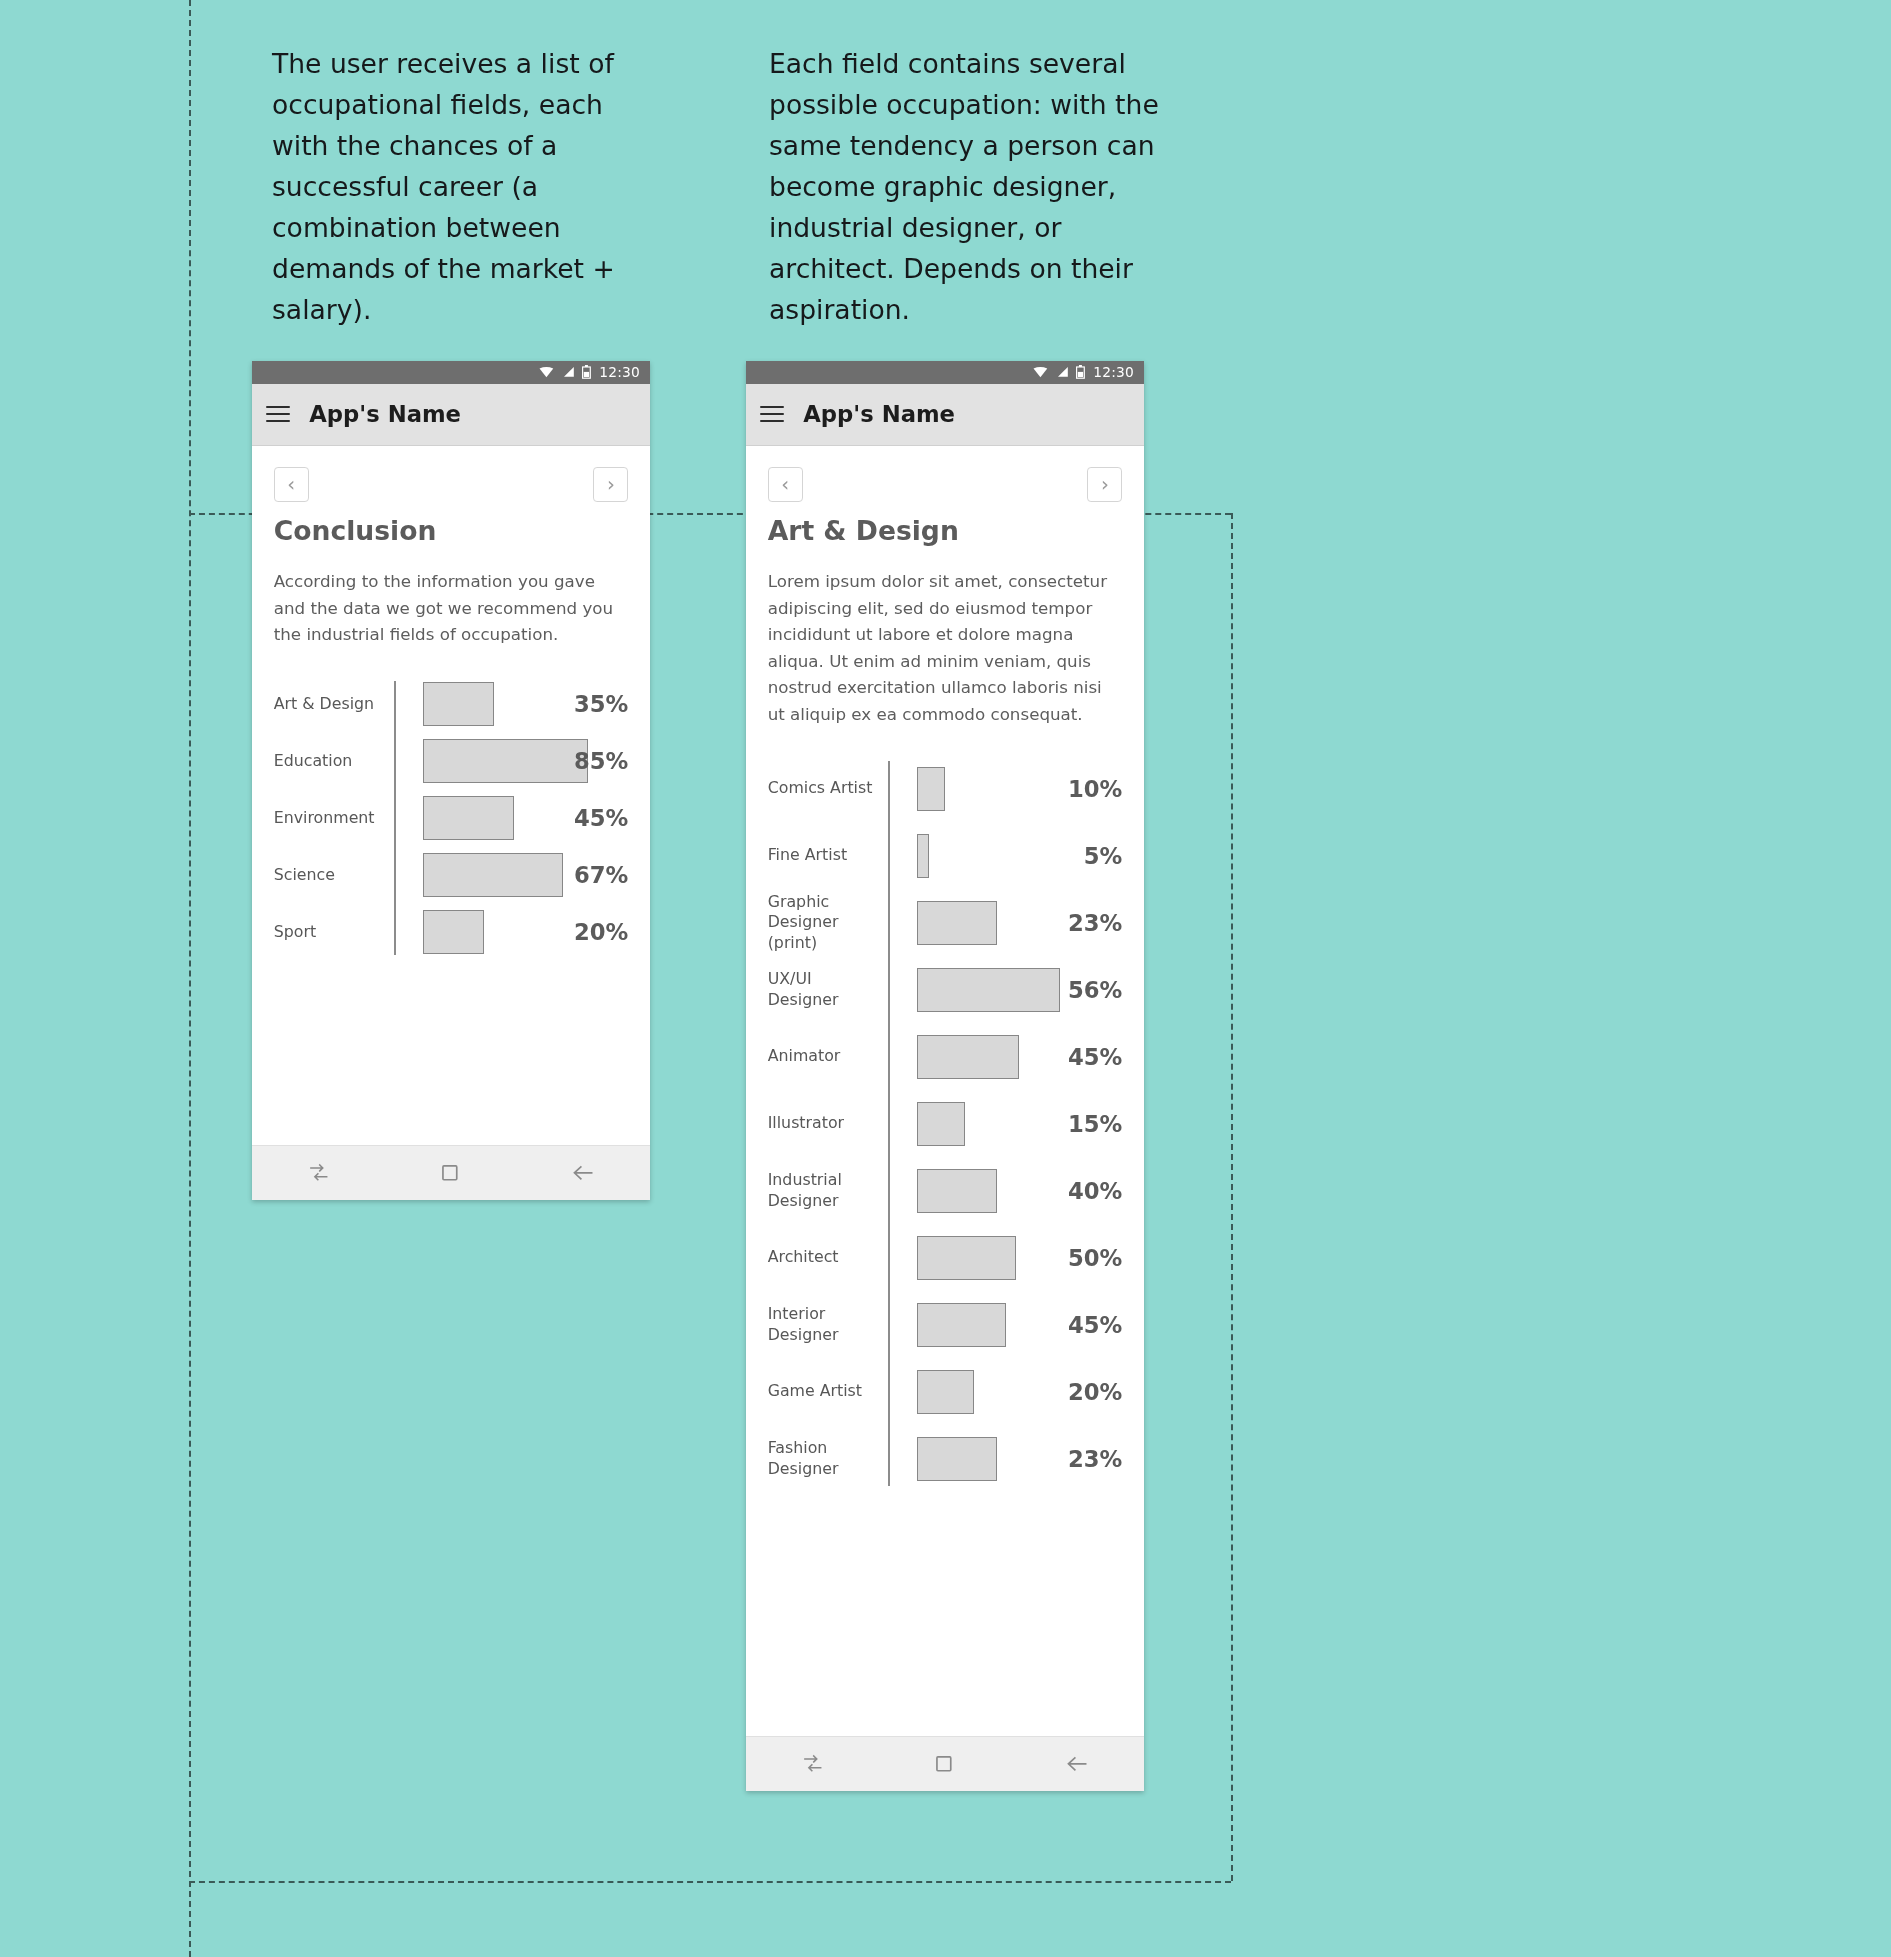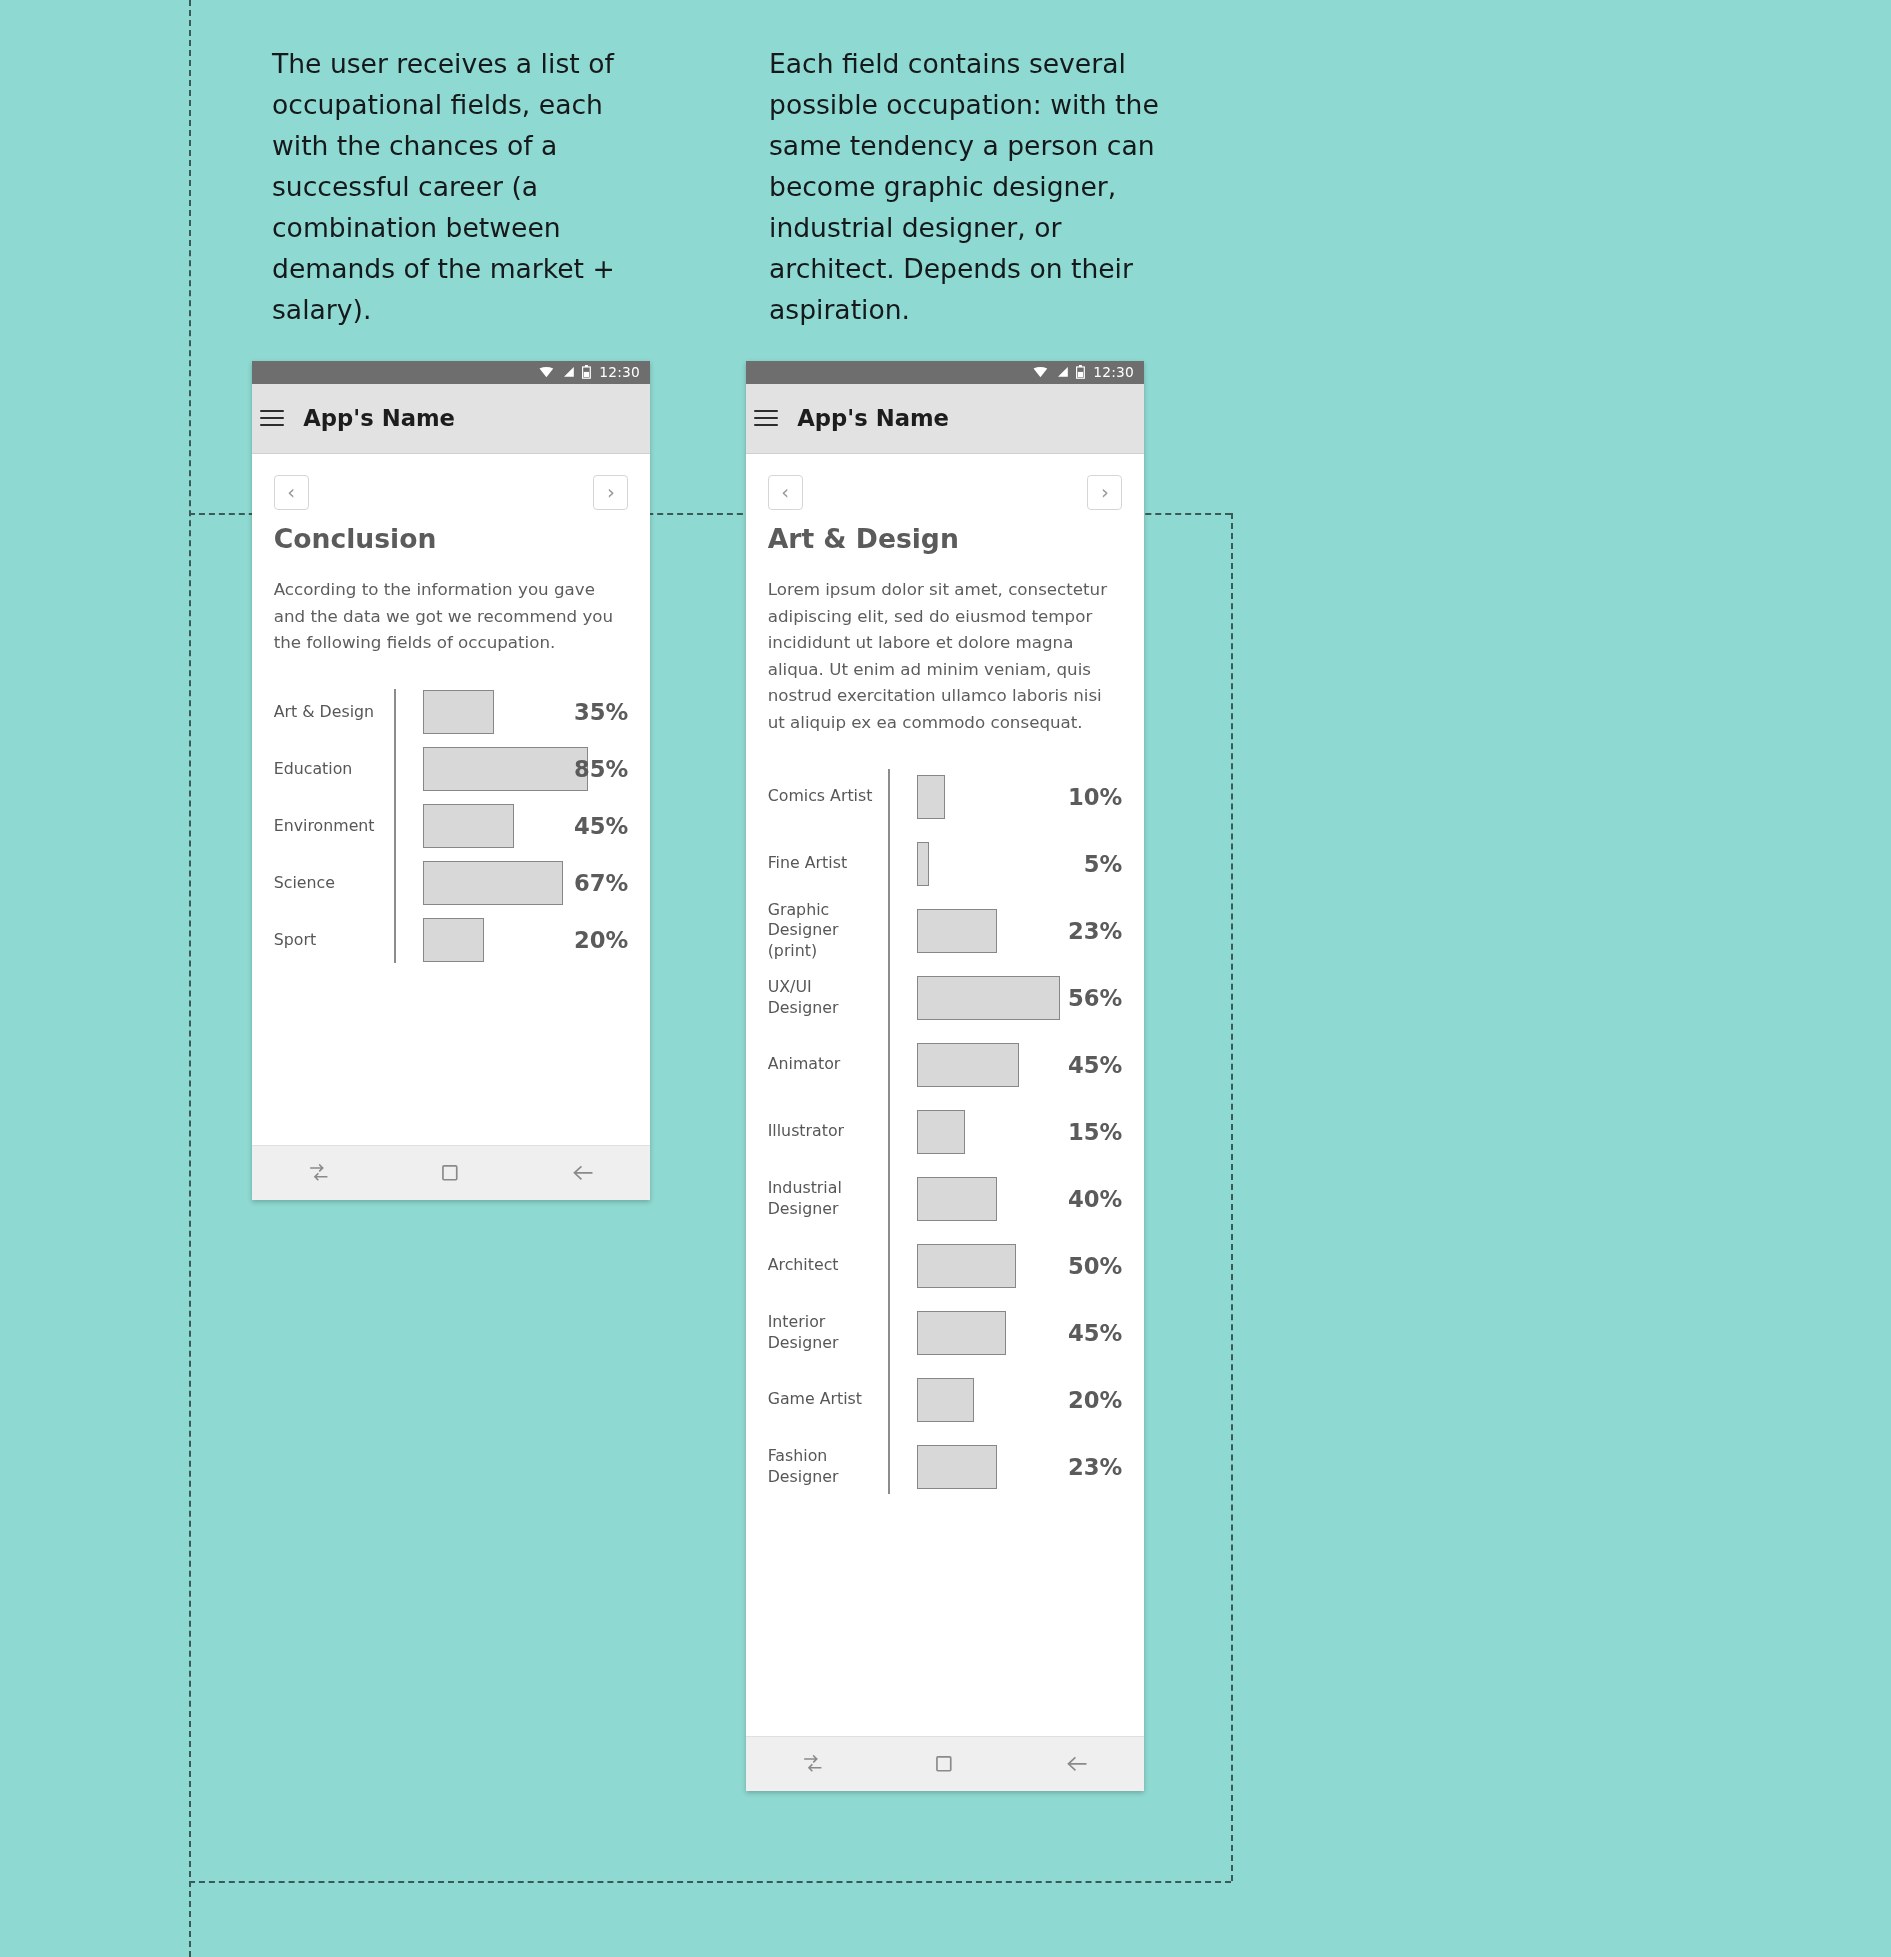--- a/index.html
+++ b/index.html
@@ -66,25 +66,25 @@
   }
   .sb-icon { display: block; }
   .sb-time {
     color: #ffffff;
     font-size: 13.8px;
     font-family: "DejaVu Sans", sans-serif;
     letter-spacing: 0.2px;
   }
 
   .appbar {
-    height: 70px;
+    height: 62px;
     background: #e2e2e2;
     display: flex;
     align-items: center;
-    padding-left: 8px;
+    padding-left: 14px;
     gap: 19.7px;
     border-bottom: 1px solid #d0d0d0;
   }
   .hamburger { width: 23.6px; display: flex; flex-direction: column; gap: 4.9px; }
   .hamburger span { display: block; height: 2px; background: #2d2d2d; border-radius: 1px; }
   .appbar-title {
     font-size: 22.7px;
     font-weight: bold;
     color: #1d1d1d;
     font-family: "DejaVu Sans", sans-serif;
@@ -231,21 +231,21 @@
     <div class="appbar-title">App's Name</div>
   </div>
 
   <div class="screen-body">
     <div class="nav-row">
       <div class="nav-btn">‹</div>
       <div class="nav-btn">›</div>
     </div>
 
     <div class="section-title">Conclusion</div>
-    <div class="section-text">According to the information you gave and the data we got we recommend you the following fields of occupation.</div>
+    <div class="section-text">According to the information you gave and the data we got we recommend you the industrial fields of occupation.</div>
 
     <div class="chart">
       <div class="axis-line"></div>
       <div class="bars">
           <div class="bar-row">
             <div class="bar-label">Art &amp; Design</div>
             <div class="bar-track">
               <div class="bar-fill" style="width: 71px;"></div>
               <div class="bar-value">35%</div>
             </div>

